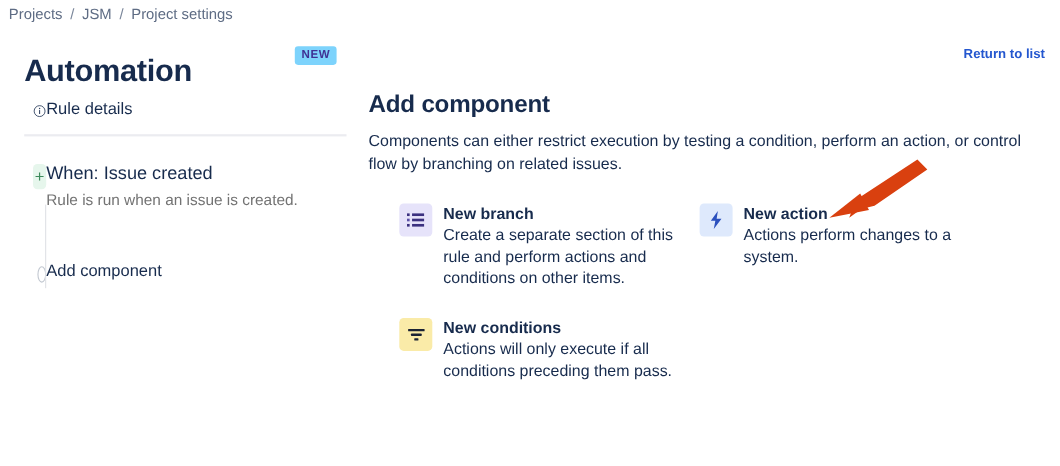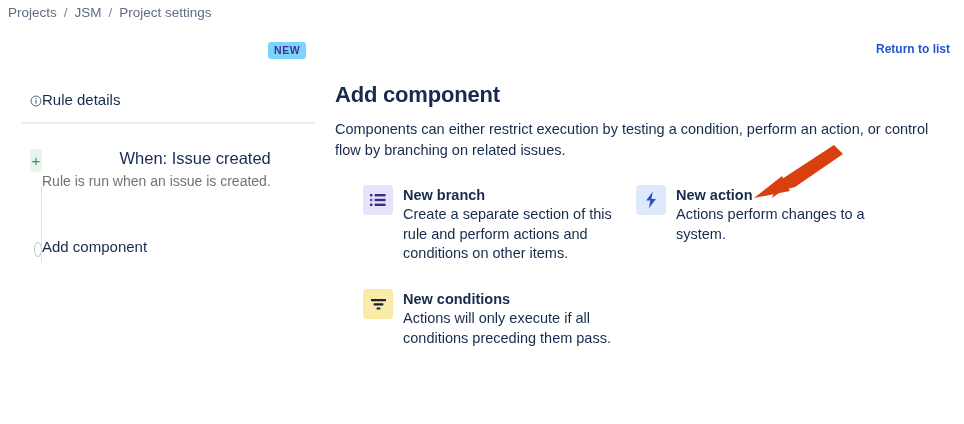--- a/index.html
+++ b/index.html
@@ -74,21 +74,20 @@
     text-decoration: none;
     cursor: pointer;
   }
 
   
   .rail {
     position: absolute;
     left: 0;
     top: 90px;
     width: 320px;
-    text-align: right;
   }
   .rail-row {
     display: flex;
     align-items: flex-start;
     position: relative;
   }
   .rail-icon-col {
     width: 42px;
     min-width: 42px;
     display: flex;
@@ -253,20 +252,21 @@
 
 <nav class="breadcrumb">
   <a href="#">Projects</a>
   <span class="sep">/</span>
   <a href="#">JSM</a>
   <span class="sep">/</span>
   <a href="#">Project settings</a>
 </nav>
 
 <header class="page-header">
+  <h1 class="page-title">Automation</h1>
   <span class="new-badge">NEW</span>
   <a class="return-link" href="#">Return to list</a>
 </header>
 
 <aside class="rail">
 
   <div class="rail-row rule-details-row">
     <div class="rail-icon-col">
       <svg class="info-icon" viewBox="0 0 16 16">
         <circle cx="8" cy="8" r="6.6" fill="none" stroke="#344563" stroke-width="1.1"></circle>

